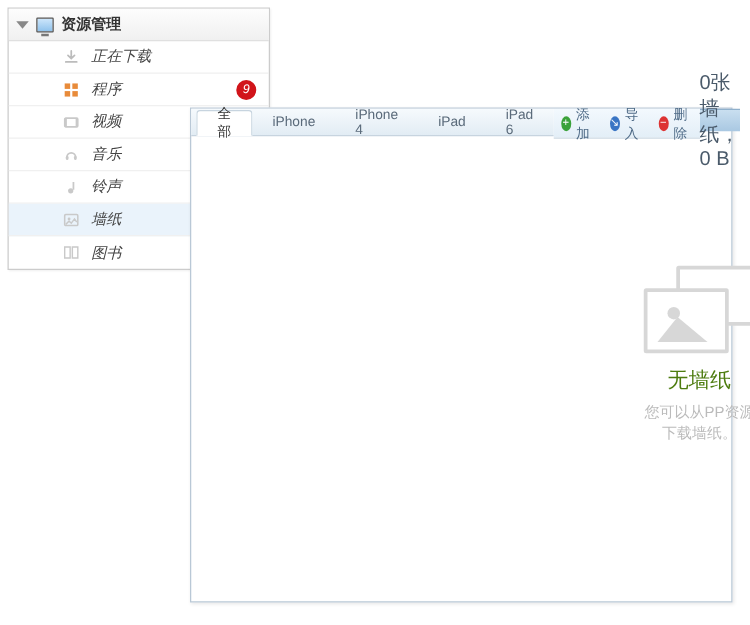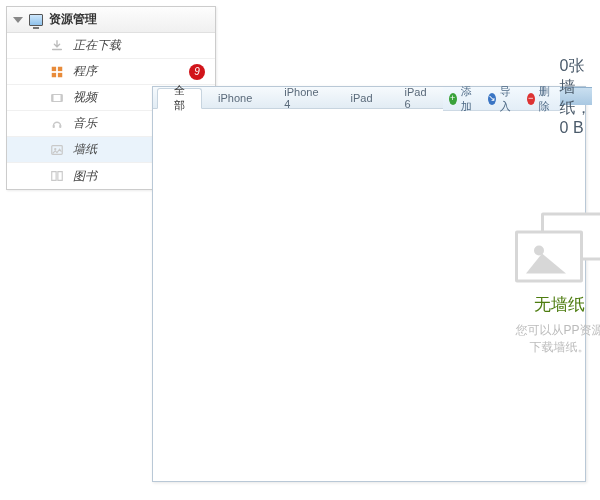--- a/index.html
+++ b/index.html
@@ -260,20 +260,29 @@
     </li>
     <li class="sidebar-item">
       <span class="icon">
         <svg class="ic" viewBox="0 0 16 16">
             <path d="M4 10a4 4 0 018 0" stroke="#c9c9c9" stroke-width="1.6" fill="none"></path>
             <rect x="3" y="9" width="2.5" height="3.5" rx="1" fill="#c9c9c9"></rect>
             <rect x="10.5" y="9" width="2.5" height="3.5" rx="1" fill="#c9c9c9"></rect>
           </svg>
       </span>
       <span class="label">音乐</span>
+    </li>
+    <li class="sidebar-item">
+      <span class="icon">
+        <svg class="ic" viewBox="0 0 16 16">
+            <path d="M10 3v7" stroke="#c9c9c9" stroke-width="1.6"></path>
+            <circle cx="7.5" cy="11" r="2.4" fill="#c9c9c9"></circle>
+          </svg>
+      </span>
+      <span class="label">铃声</span>
     </li>
     <li class="sidebar-item selected">
       <span class="icon">
         <svg class="ic" viewBox="0 0 16 16">
             <rect x="2" y="3" width="12" height="10" rx="1" fill="none" stroke="#c9c9c9" stroke-width="1.4"></rect>
             <circle cx="6" cy="7" r="1.3" fill="#c9c9c9"></circle>
             <path d="M3 12l3-3 2 2 3-4 2 3" stroke="#c9c9c9" stroke-width="1.3" fill="none"></path>
           </svg>
       </span>
       <span class="label">墙纸</span>

